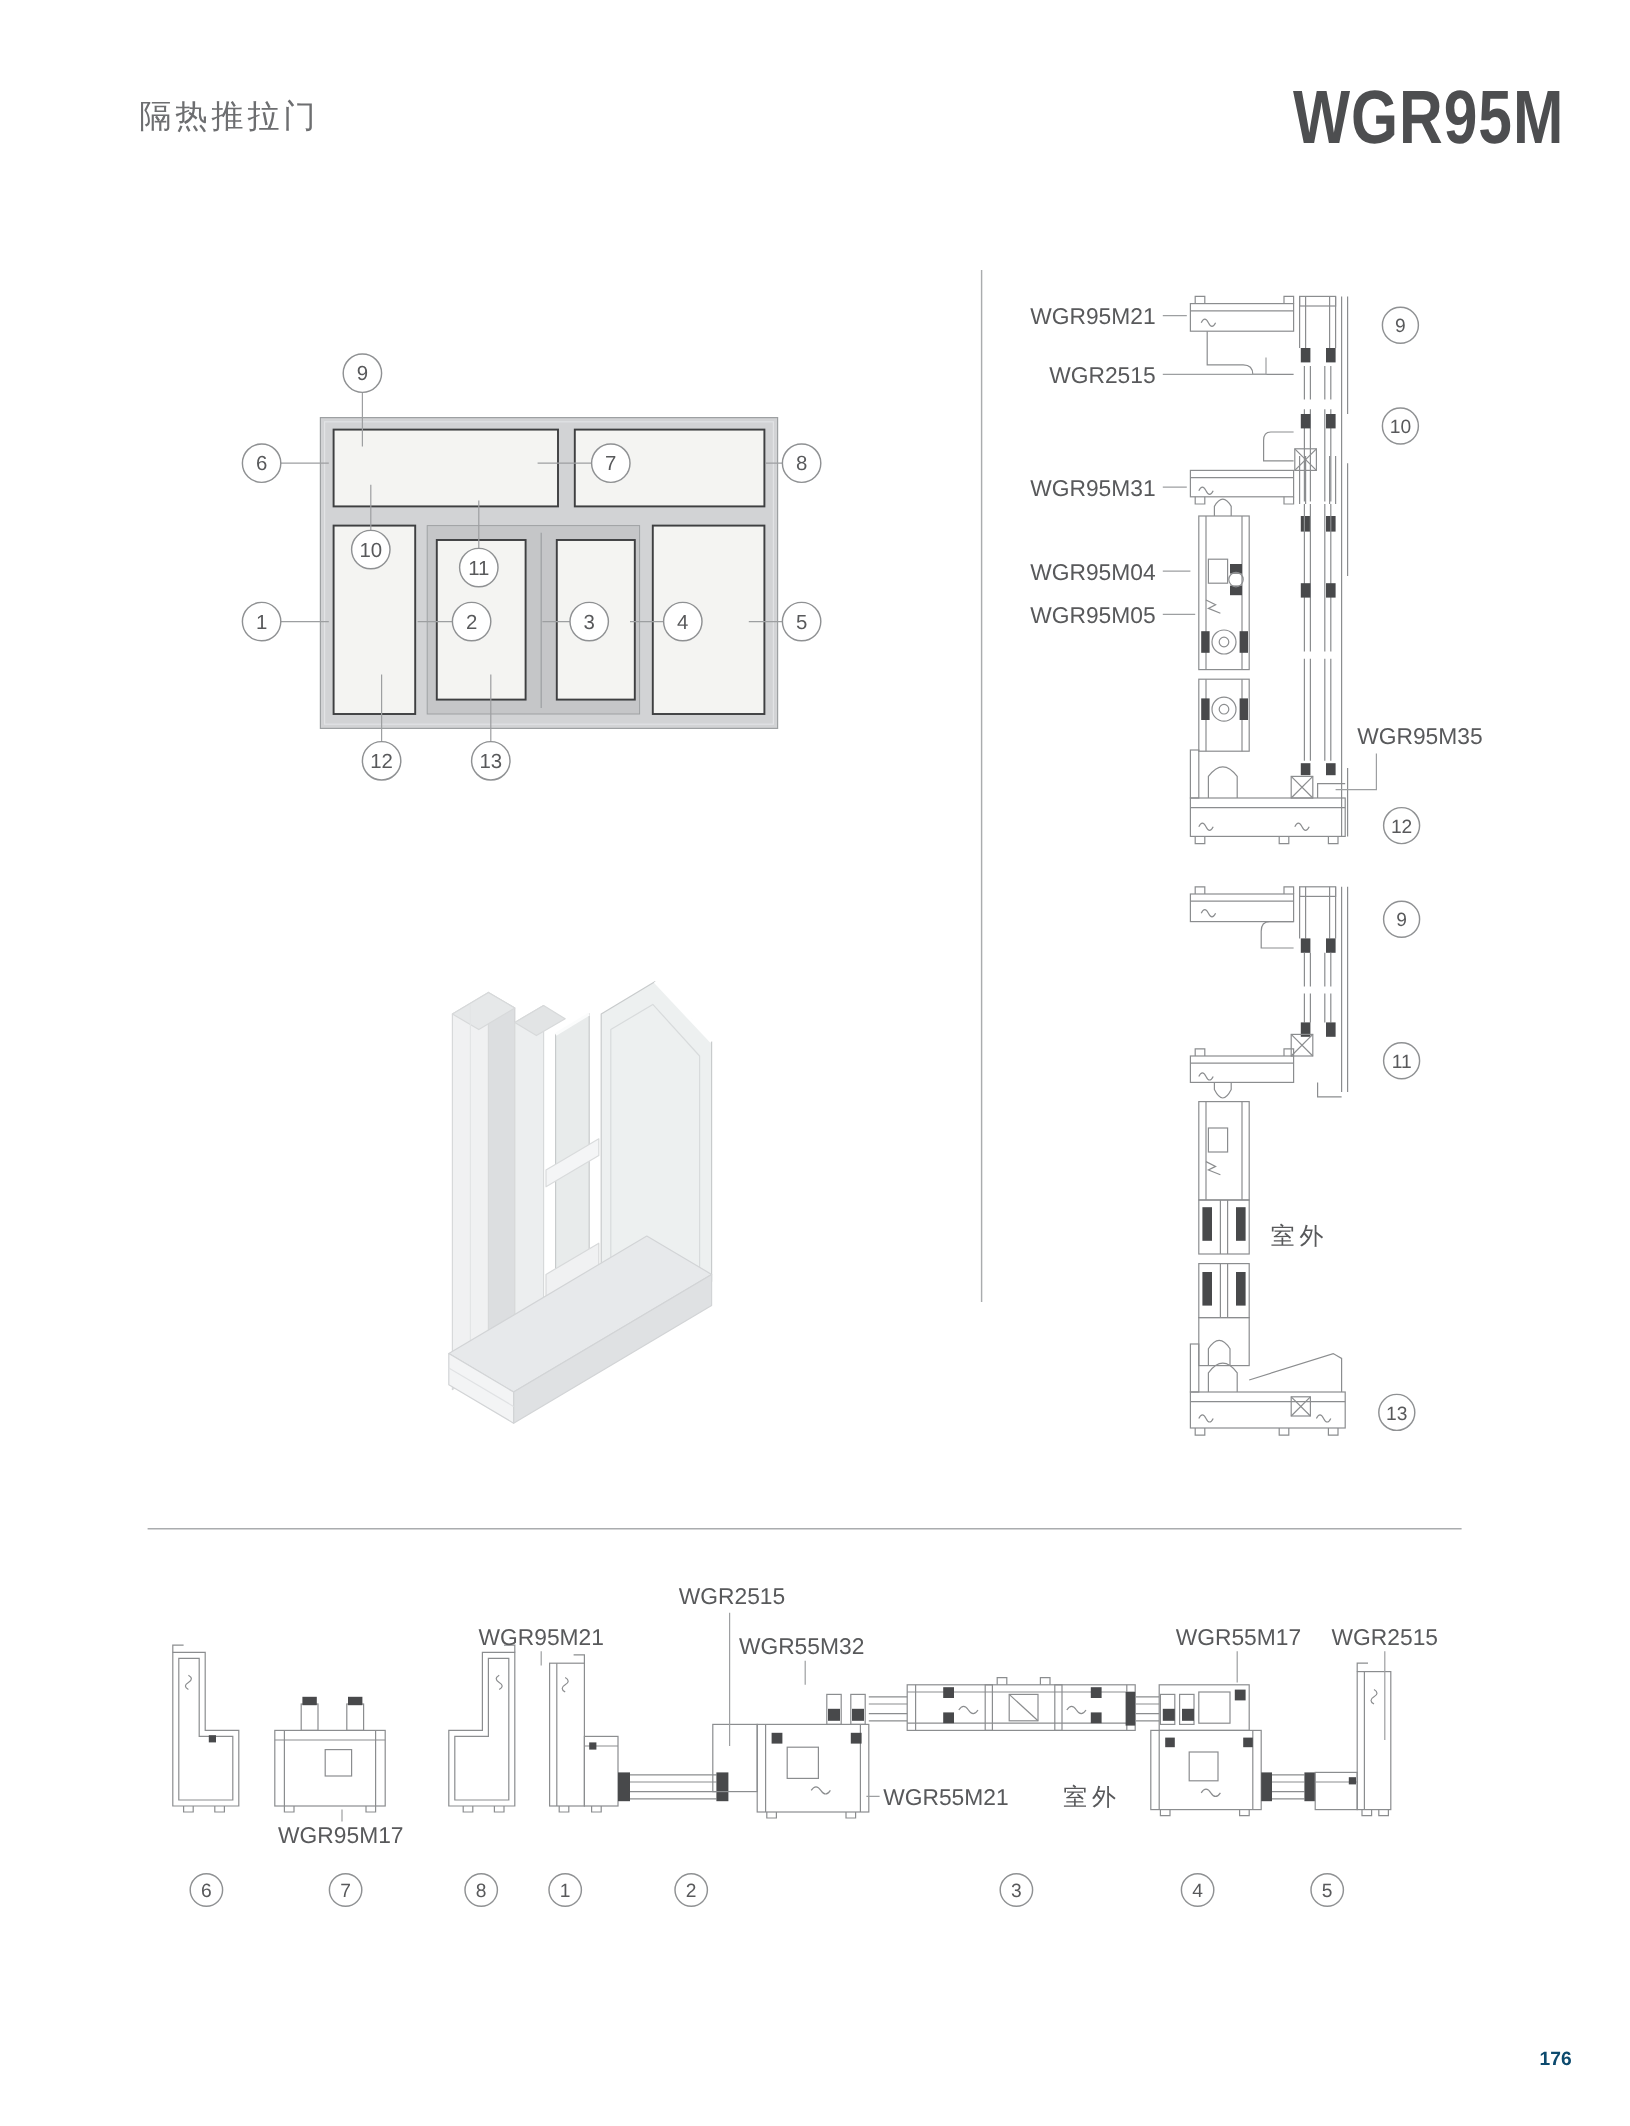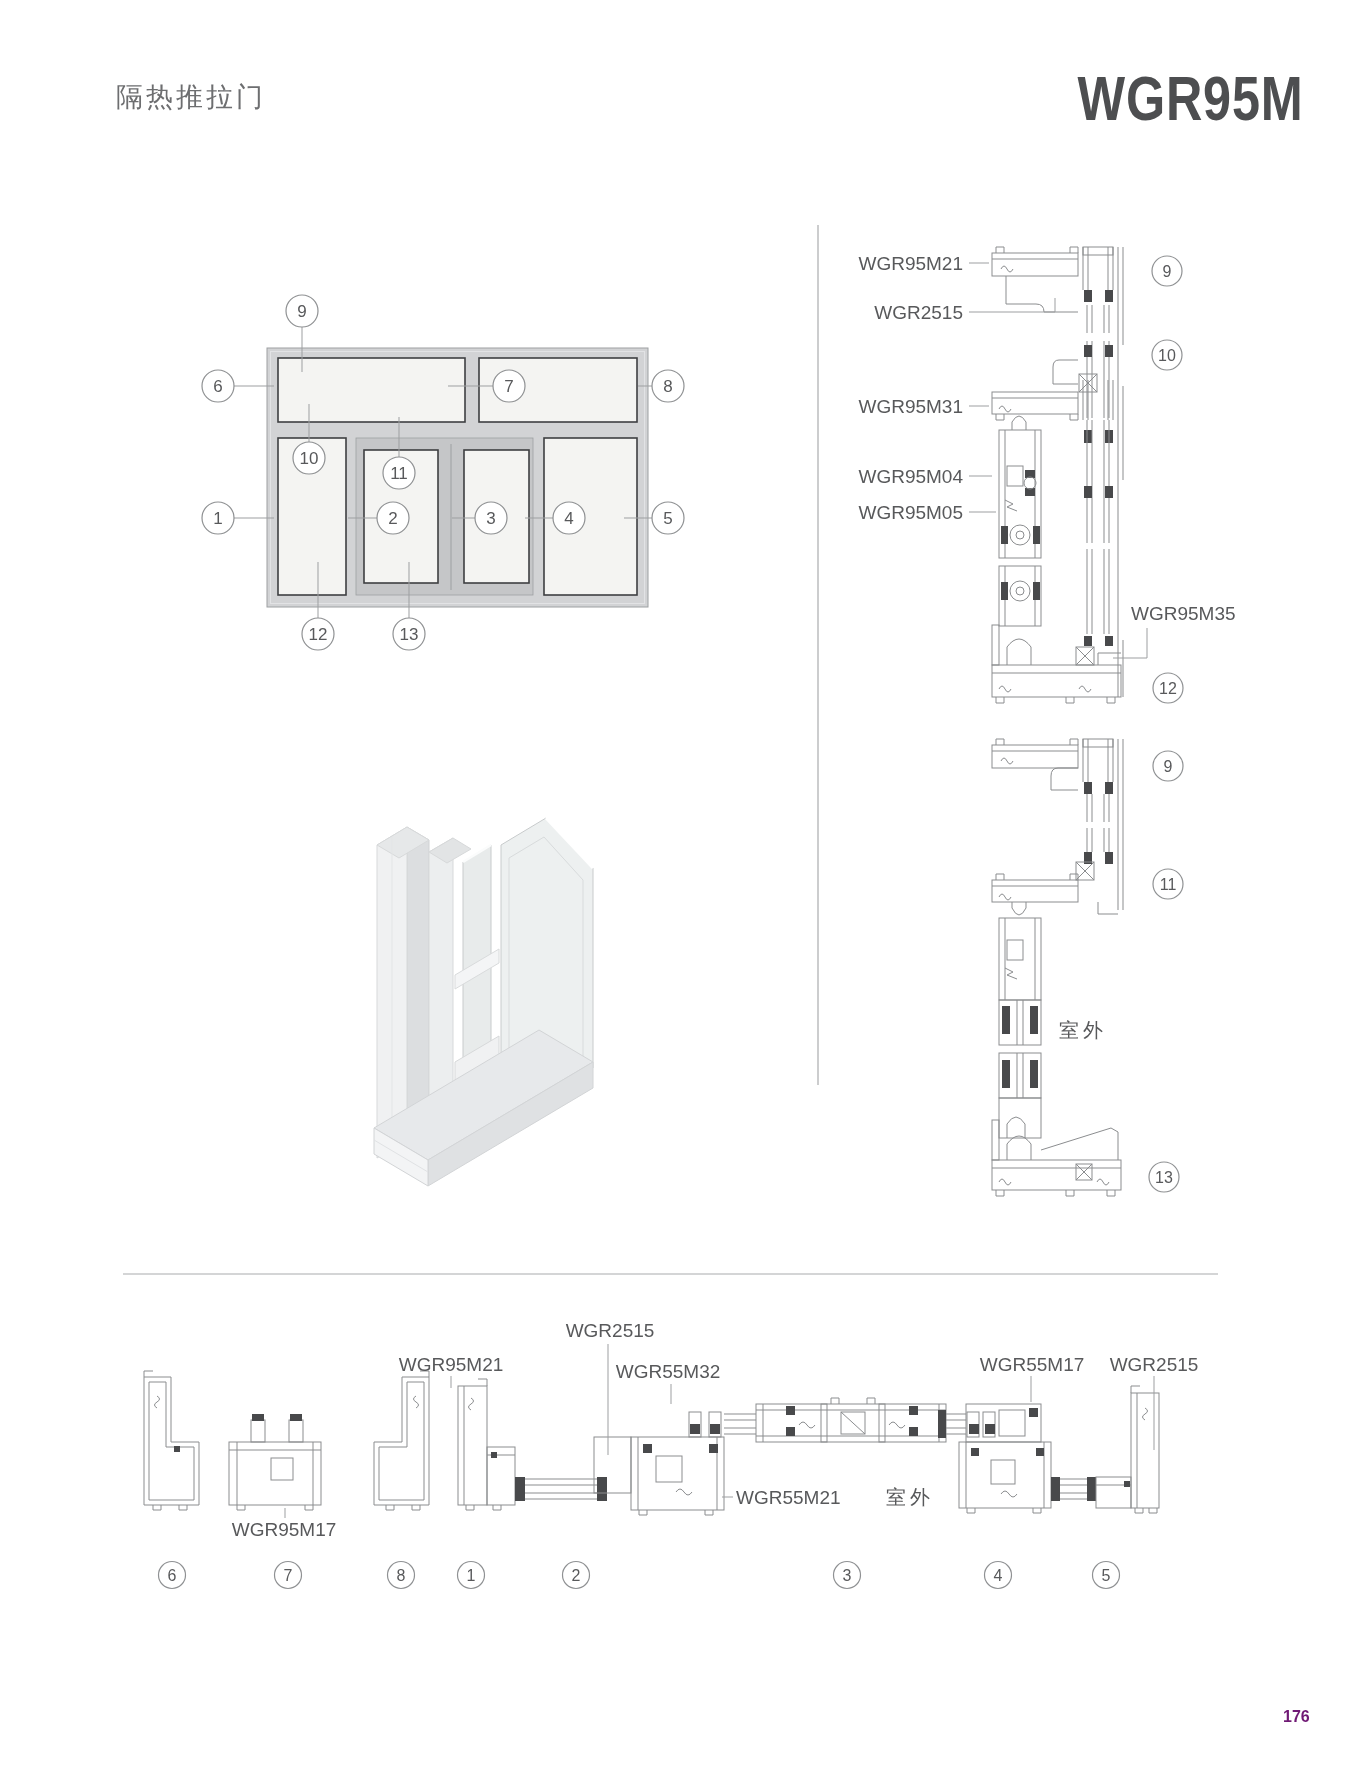--- a/index.html
+++ b/index.html
@@ -4,21 +4,21 @@
 <style>
   html,body { margin:0; padding:0; background:#fff; }
   .page { position:relative; width:1358px; height:1772px; background:#ffffff;
           font-family:"Liberation Sans","DejaVu Sans",sans-serif; overflow:hidden;margin-left:41px; }
   .cat-title { position:absolute; left:75px; top:79px; font-size:27px; color:#6d6e70;
                letter-spacing:3px; }
   .model-code { position:absolute; right:95px; top:62px; font-size:63px; font-weight:bold;
                 color:#4d4e50; transform:scaleX(.80); transform-origin:100% 50%;
                 letter-spacing:1px; white-space:nowrap; }
   .page-num { position:absolute; left:1242px; top:1708px; font-size:16px; font-weight:bold;
-              color:#701a75; }
+              color:#0c4a6e; }
   svg { position:absolute; left:0; top:0; }
   svg text { font-family:"Liberation Sans","DejaVu Sans",sans-serif; }
   .lbl  { font-size:19px; fill:#58595b; }
   .lblz { font-size:20px; fill:#58595b; letter-spacing:4px; }
   .co   { fill:#58595b; font-size:17px; text-anchor:middle; }
   .cos  { fill:#58595b; font-size:16px; text-anchor:middle; }
   .cc   { fill:#ffffff; stroke:#8f9193; stroke-width:1.2; }
   .ld   { stroke:#9d9fa1; stroke-width:1; fill:none; }
   .rule { stroke:#aaacae; stroke-width:1.2; }
   g.ln line, g.ln path, g.ln rect, g.ln circle, g.ln polyline, g.ln polygon

